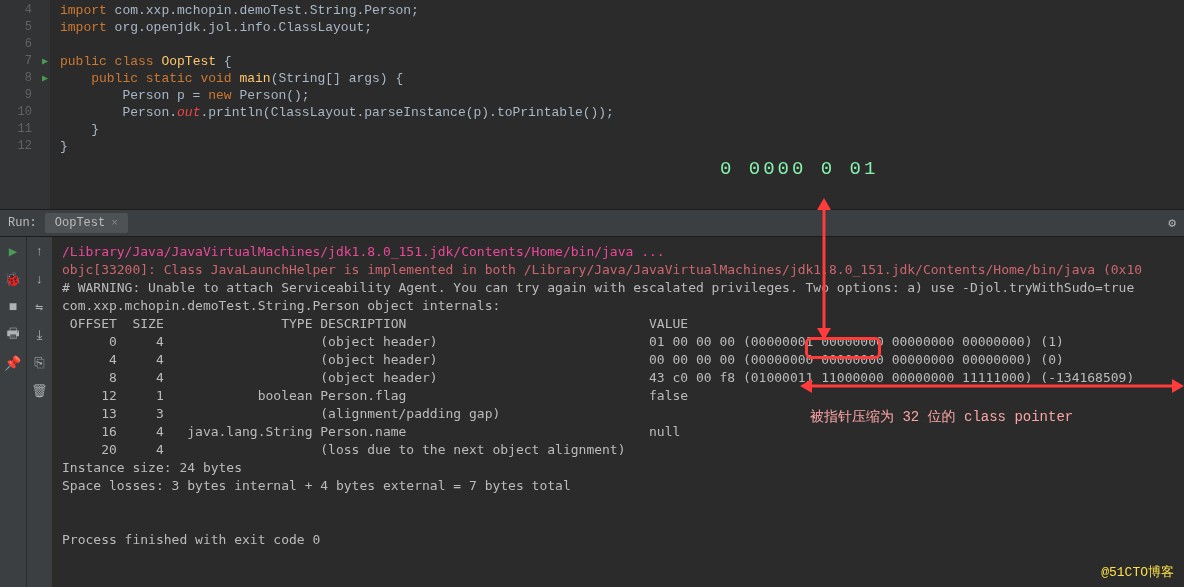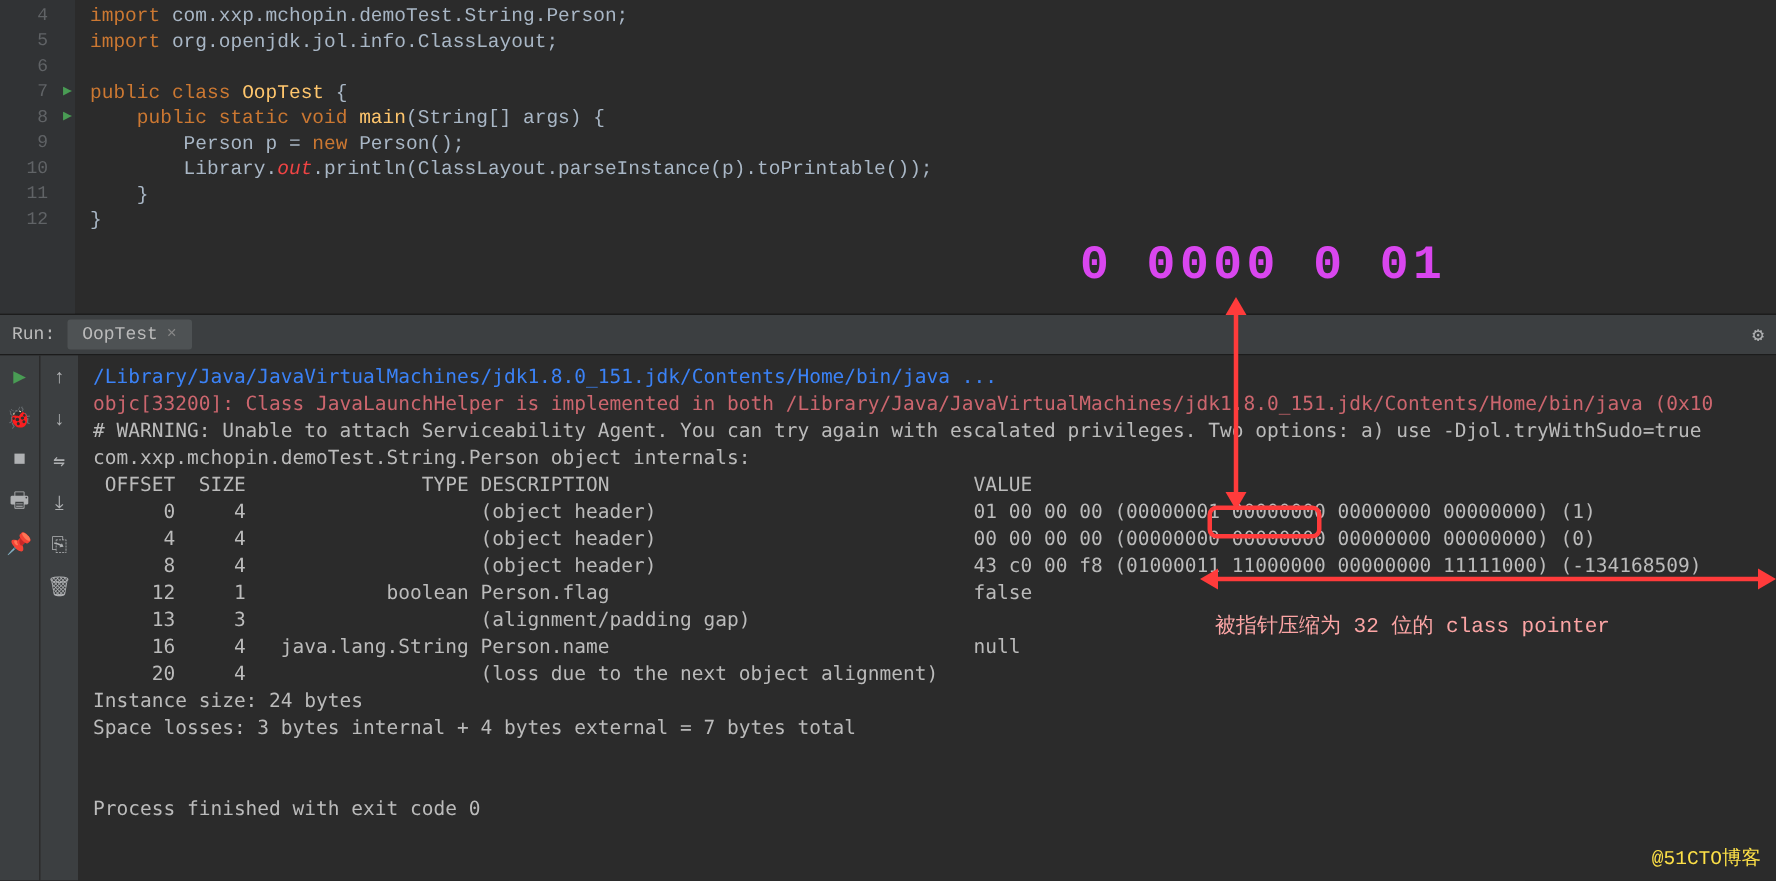--- a/index.html
+++ b/index.html
@@ -47,23 +47,23 @@
   line-height: 17px;
 }
 
 .kw { color: #cc7832; }
 .fn { color: #ffc66d; }
 .field { color: #ef4444; font-style: italic; }
 .funcall { }
 
 .overlay-red {
   position: absolute;
-  color: #d946ef;
-  font-weight: bold;
-  font-size: 32px;
+  color: #86efac;
+  font-weight: normal;
+  font-size: 19px;
   top: 158px;
   left: 720px;
   letter-spacing: 3px;
 }
 
 .arrow-down {
   position: absolute;
   top: 198px;
   left: 814px;
 }
@@ -161,21 +161,21 @@
   flex: 1;
   padding: 6px 10px;
   white-space: pre;
   font-family: 'Consolas','Monaco',monospace;
   font-size: 13px;
   line-height: 18px;
   color: #bbbbbb;
   overflow: hidden;
 }
 .console .err { color: #cc666e; }
-.console .gray { color: #3b82f6; }
+.console .gray { color: #ec4899; }
 
 .watermark {
   position: absolute;
   right: 10px;
   bottom: 6px;
   color: #fde047;
   font-size: 13px;
 }
 
 .close-x { margin-left:6px; font-size:11px; color:#888; }
@@ -194,21 +194,21 @@
     <div><span>10</span></div>
     <div><span>11</span></div>
     <div><span>12</span></div>
   </div>
   <div class="code"><span class="kw">import</span><span> com.xxp.mchopin.demoTest.String.Person;</span>
 <span class="kw">import</span><span> org.openjdk.jol.info.ClassLayout;</span>
 
 <span class="kw">public class </span><span class="fn">OopTest</span><span> {</span>
 <span class="kw">    public static void </span><span class="fn">main</span><span>(String[] args) {</span>
 <span>        Person p = </span><span class="kw">new</span><span> Person();</span>
-<span>        Library.</span><span class="field">out</span><span>.println(ClassLayout.</span><span class="funcall">parseInstance</span><span>(p).toPrintable());</span>
+<span>        Person.</span><span class="field">out</span><span>.println(ClassLayout.</span><span class="funcall">parseInstance</span><span>(p).toPrintable());</span>
 <span>    }</span>
 <span>}</span></div>
 </div>
 
 <div class="overlay-red">0  0000  0  01</div>
 
 <div class="arrow-down">
 <svg viewBox="0 0 20 142">
       <line x1="10" y1="5" x2="10" y2="138" stroke="#ff3b3b" stroke-width="3"></line>
       <polygon points="3,12 17,12 10,0" fill="#ff3b3b"></polygon>

